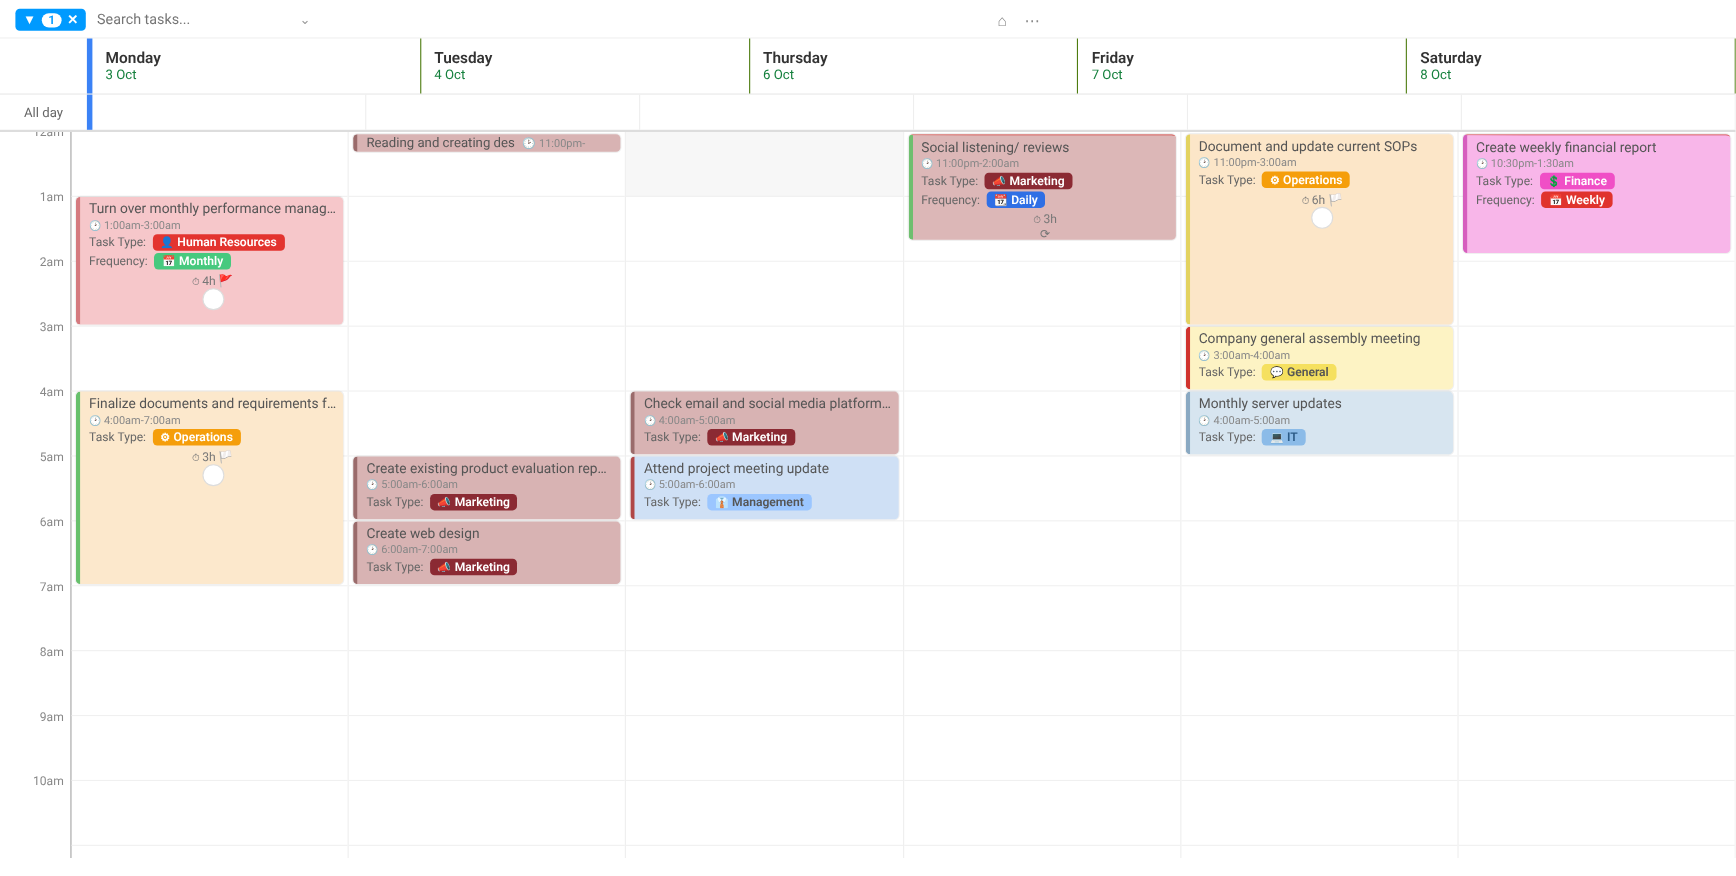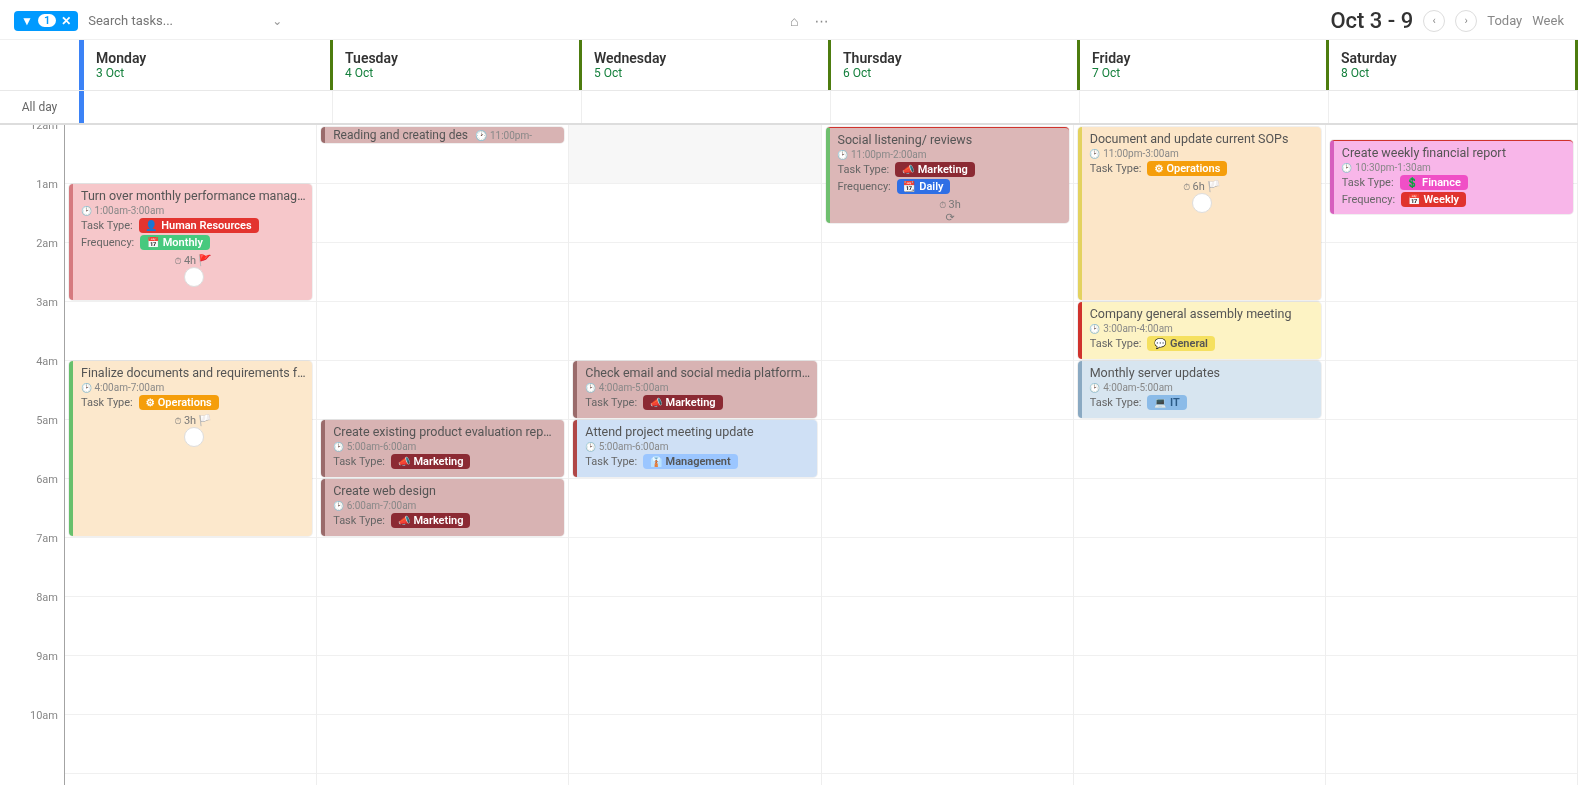--- a/index.html
+++ b/index.html
@@ -17,21 +17,21 @@
 .top-center .home, .top-center .dots { font-size:14px; color:#888; margin:0 6px; cursor:pointer; }
 .top-right { display:flex; align-items:center; gap:10px; }
 .range { font-size:22px; font-weight:500; color:#333; }
 .navbtn { width:22px; height:22px; border:1px solid #ddd; border-radius:11px; display:inline-flex; align-items:center; justify-content:center; font-size:11px; color:#888; cursor:pointer; background:#fff; }
 .today-btn { font-size:13px; color:#888; cursor:pointer; }
 .view-sel { font-size:13px; color:#888; cursor:pointer; }
 
 
 .dayhdr-row { display:flex; border-bottom:1px solid #e8e8e8; }
 .time-gutter { width:84px; flex:none; border-right:5px solid #3b82f6; }
-.daycol { flex:1; padding:10px 12px; border-right:3px solid #4d7c0f; }
+.daycol { flex:1; padding:10px 12px; border-right:1px solid #4d7c0f; }
 .daycol .dow { font-size:14px; font-weight:600; color:#333; }
 .daycol .date { font-size:12px; color:#15803d; }
 
 
 .allday-row { display:flex; border-bottom:2px solid #ddd; height:34px; }
 .allday-row .time-gutter { display:flex; align-items:center; justify-content:center; font-size:12px; color:#666; }
 .allday-row .daycell { flex:1; border-right:1px solid #eee; }
 
 
 .calbody { display:flex; height:660px; overflow:hidden; position:relative; }
@@ -94,42 +94,31 @@
     <span class="x">✕</span>
   </div>
   <div class="search-wrap">
     <input class="search-input" placeholder="Search tasks..." style="">
     <span class="chev">⌄</span>
   </div>
   <div class="top-center">
     <span class="home">⌂</span>
     <span class="dots">⋯</span>
   </div>
-  <div class="top-right">
-    <span class="range">Oct 3 - 9</span>
-    <span class="navbtn">‹</span>
-    <span class="navbtn">›</span>
-    <span class="today-btn">Today</span>
-    <span class="view-sel">Week</span>
-  </div>
 </div>
 
 <div class="dayhdr-row">
   <div class="time-gutter"></div>
   <div class="daycol">
       <div class="dow">Monday</div>
       <div class="date">3 Oct</div>
     </div>
   <div class="daycol">
       <div class="dow">Tuesday</div>
       <div class="date">4 Oct</div>
-    </div>
-  <div class="daycol">
-      <div class="dow">Wednesday</div>
-      <div class="date">5 Oct</div>
     </div>
   <div class="daycol">
       <div class="dow">Thursday</div>
       <div class="date">6 Oct</div>
     </div>
   <div class="daycol">
       <div class="dow">Friday</div>
       <div class="date">7 Oct</div>
     </div>
   <div class="daycol">
@@ -383,21 +372,21 @@
         <div class="hline"></div>
         <div class="hline"></div>
         <div class="hline"></div>
         <div class="hline"></div>
         <div class="hline"></div>
         <div class="hline"></div>
         <div class="hline"></div>
         <div class="hline"></div>
         <div class="hline"></div>
         <div class="hline"></div>
-      <div class="evt th-hotpink" style="top:15px;height:74px">
+      <div class="evt th-hotpink" style="top:2px;height:108px">
         <div class="ttl">Create weekly financial report</div>
         <div class="time">10:30pm-1:30am</div>
         <div class="row">
             <span class="lbl">Task Type:</span>
             <span class="tag tag-fin">
               <span class="em">💲</span>
               <span>Finance</span>
             </span>
           </div>
         <div class="row">

